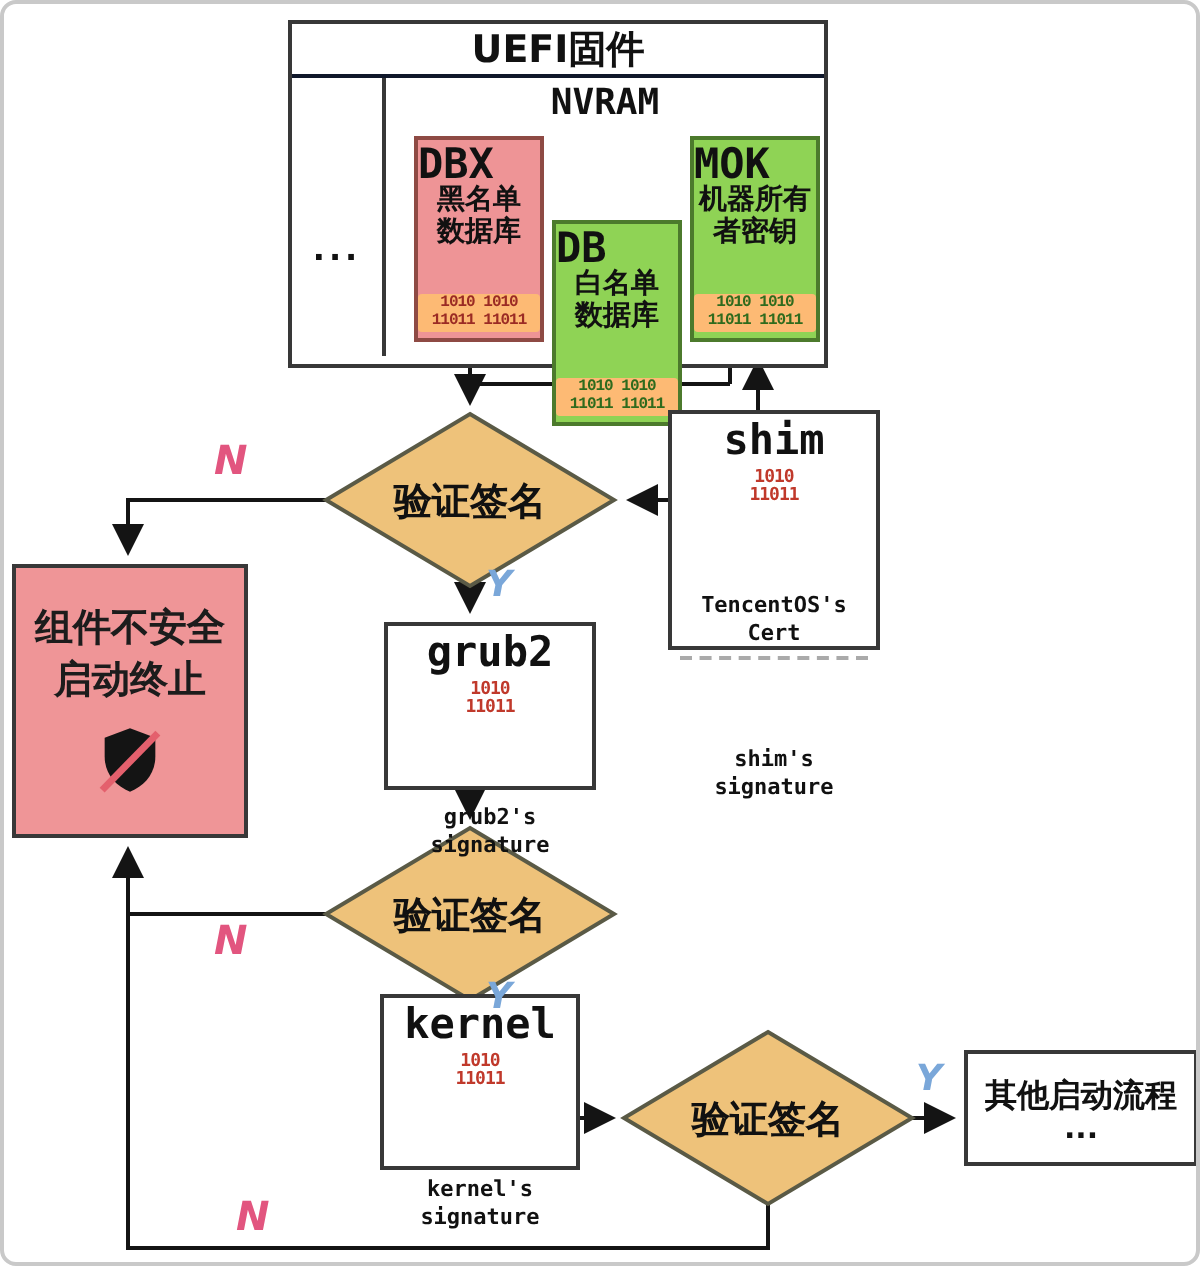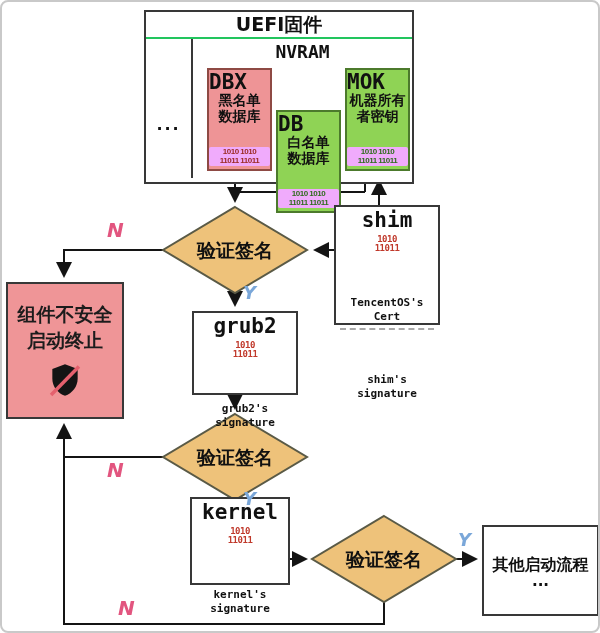--- a/index.html
+++ b/index.html
@@ -7,36 +7,36 @@
     position:relative;width:600px;height:633px;background:#fff;
     border:2px solid #c9c9c9;border-radius:8px;box-sizing:border-box;overflow:hidden;
     font-family:"DejaVu Sans",sans-serif;color:#111;
   }
   .mono{font-family:"DejaVu Sans Mono",monospace;}
   .box{position:absolute;background:#fff;border:2px solid #383838;box-sizing:border-box;}
   svg#wires{position:absolute;left:0;top:0;width:600px;height:633px;}
 
   
   #uefi{left:142px;top:8px;width:270px;height:174px;}
-  #uefi-header{height:25px;border-bottom:2px solid #22c55e;display:flex;align-items:center;justify-content:center;
+  #uefi-header{height:25px;border-bottom:2px solid #0f172a;display:flex;align-items:center;justify-content:center;
     font-weight:bold;font-size:19px;}
   #uefi-body{position:relative;height:139px;}
   #uefi-left{position:absolute;left:0;top:0;width:45px;height:100%;border-right:2px solid #383838;}
   #uefi-ellipsis{position:absolute;left:0;top:76px;width:45px;text-align:center;font-weight:bold;font-size:16px;letter-spacing:2px;}
   #nvram{position:absolute;left:47px;top:0;right:0;bottom:0;}
   #nvram-title{position:absolute;left:0;top:2px;width:100%;text-align:center;font-weight:bold;font-size:18px;}
   .store{position:absolute;top:29px;width:65px;height:103px;border:2px solid #4a3a2a;box-sizing:border-box;
     display:flex;flex-direction:column;padding-top:1px;}
   .store.dbx{left:14px;background:#ee9496;border-color:#8e4a44;}
   .store.db {left:83px;background:#8fd355;border-color:#4c7a2c;margin-top:42px;}
   .store.mok{left:152px;background:#8fd355;border-color:#4c7a2c;}
   .store .s-name{font-weight:bold;font-size:21px;line-height:1.05;}
   .store .s-desc{font-weight:bold;font-size:14px;line-height:1.12;text-align:center;}
-  .bin-chip{margin-top:auto;margin-bottom:3px;background:#f0abfc;border-radius:2px;padding:1px 2px;
-    font-family:Liberation Sans, sans-serif;font-weight:bold;font-size:8px;line-height:1.05;
+  .bin-chip{margin-top:auto;margin-bottom:3px;background:#fdba74;border-radius:2px;padding:1px 2px;
+    font-family:Liberation Mono, monospace;font-weight:bold;font-size:8px;line-height:1.05;
     text-align:center;letter-spacing:-0.5px;white-space:nowrap;}
   .bin-chip.red{color:#9b2b24;}
   .bin-chip.green{color:#2f6b1d;}
 
   
   .code-node{display:flex;flex-direction:column;align-items:center;text-align:center;padding-top:2px;}
   .code-title{font-weight:bold;font-size:21px;line-height:1.1;}
   .bin-ico{font-family:"DejaVu Sans Mono",monospace;font-weight:bold;font-size:9px;line-height:1;
     color:#c0392b;letter-spacing:-0.5px;margin:3px 0;}
   .sig{font-family:"DejaVu Sans Mono",monospace;font-weight:bold;font-size:11px;line-height:1.3;margin-top:40px;}
@@ -51,21 +51,21 @@
   #dec2{left:173px;top:443px;}
   #dec3{left:322px;top:545px;}
 
   
   #fail{left:4px;top:280px;width:118px;height:137px;background:#ef9597;z-index:3;
     display:flex;flex-direction:column;align-items:center;justify-content:center;}
   #fail .f-line{font-weight:bold;font-size:19px;line-height:1.35;color:#1c1c1c;text-align:left;}
   #shield{margin-top:8px;}
 
   
-  #other{left:480px;top:523px;width:117px;height:91px;z-index:3;
+  #other{left:480px;top:523px;width:117px;height:58px;z-index:3;
     display:flex;flex-direction:column;align-items:center;justify-content:center;}
   #other .o-line1{font-weight:bold;font-size:16px;}
   #other .o-line2{font-weight:bold;font-size:15px;line-height:0.7;}
 
   
   .edge-label{position:absolute;font-weight:bold;font-style:italic;font-size:20px;z-index:4;}
   .edge-label.no{color:#e2557f;}
   .edge-label.yes{color:#7aa7d9;font-size:18px;}
   #lbl-n1{left:105px;top:216px;}
   #lbl-y1{left:241px;top:280px;}

